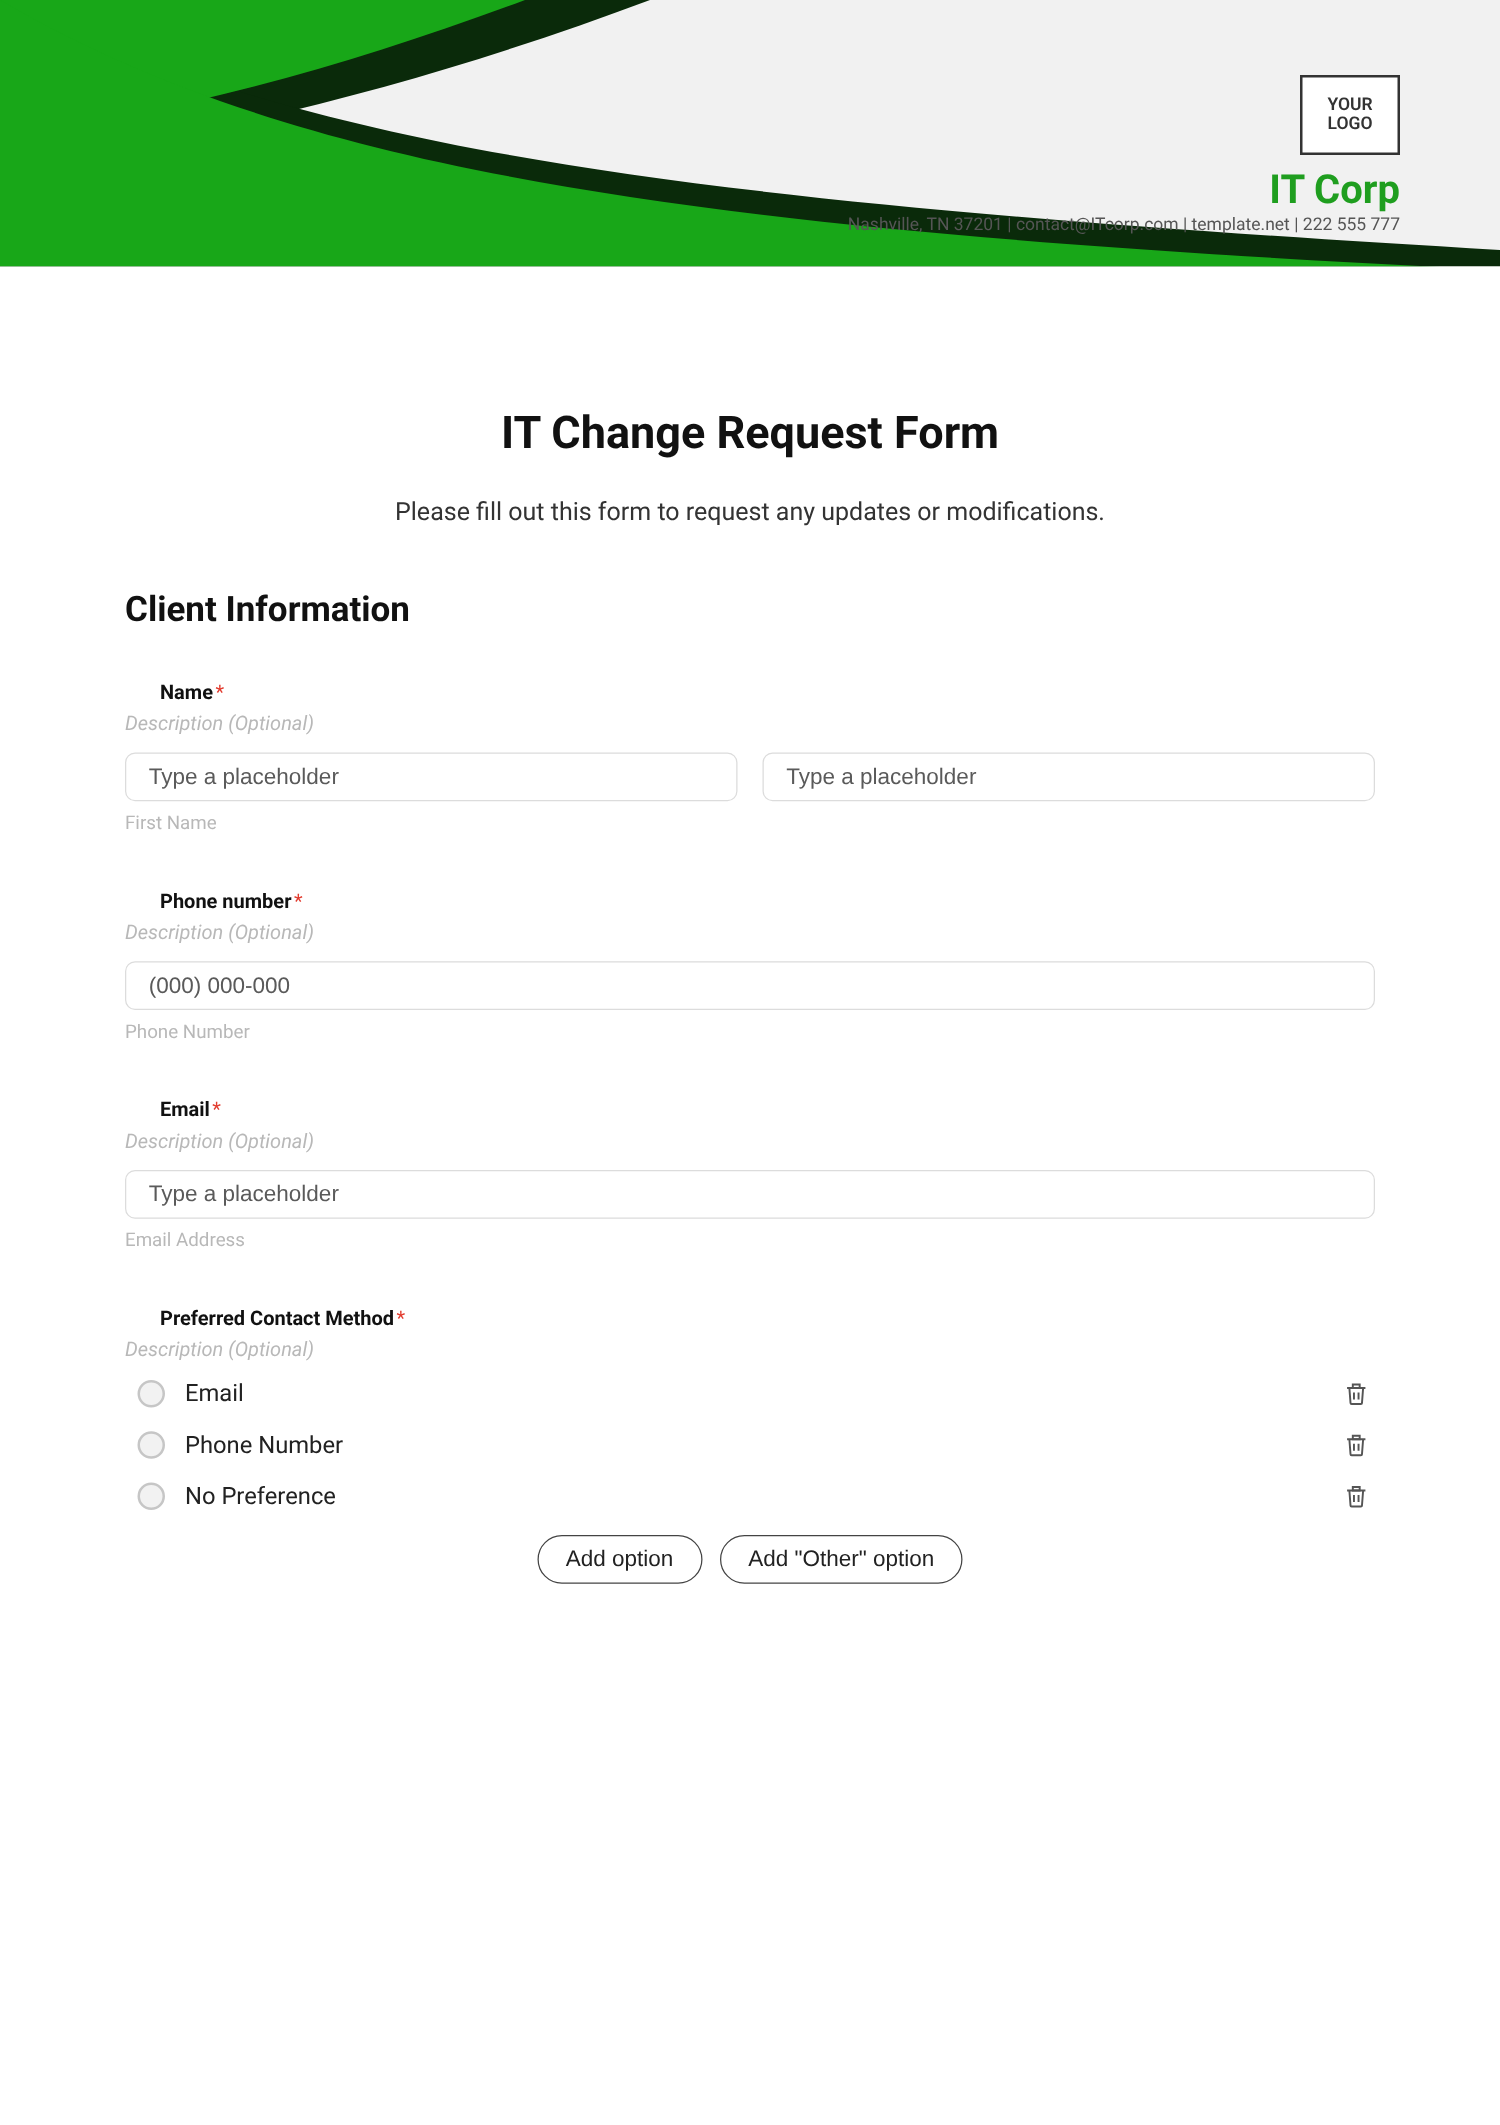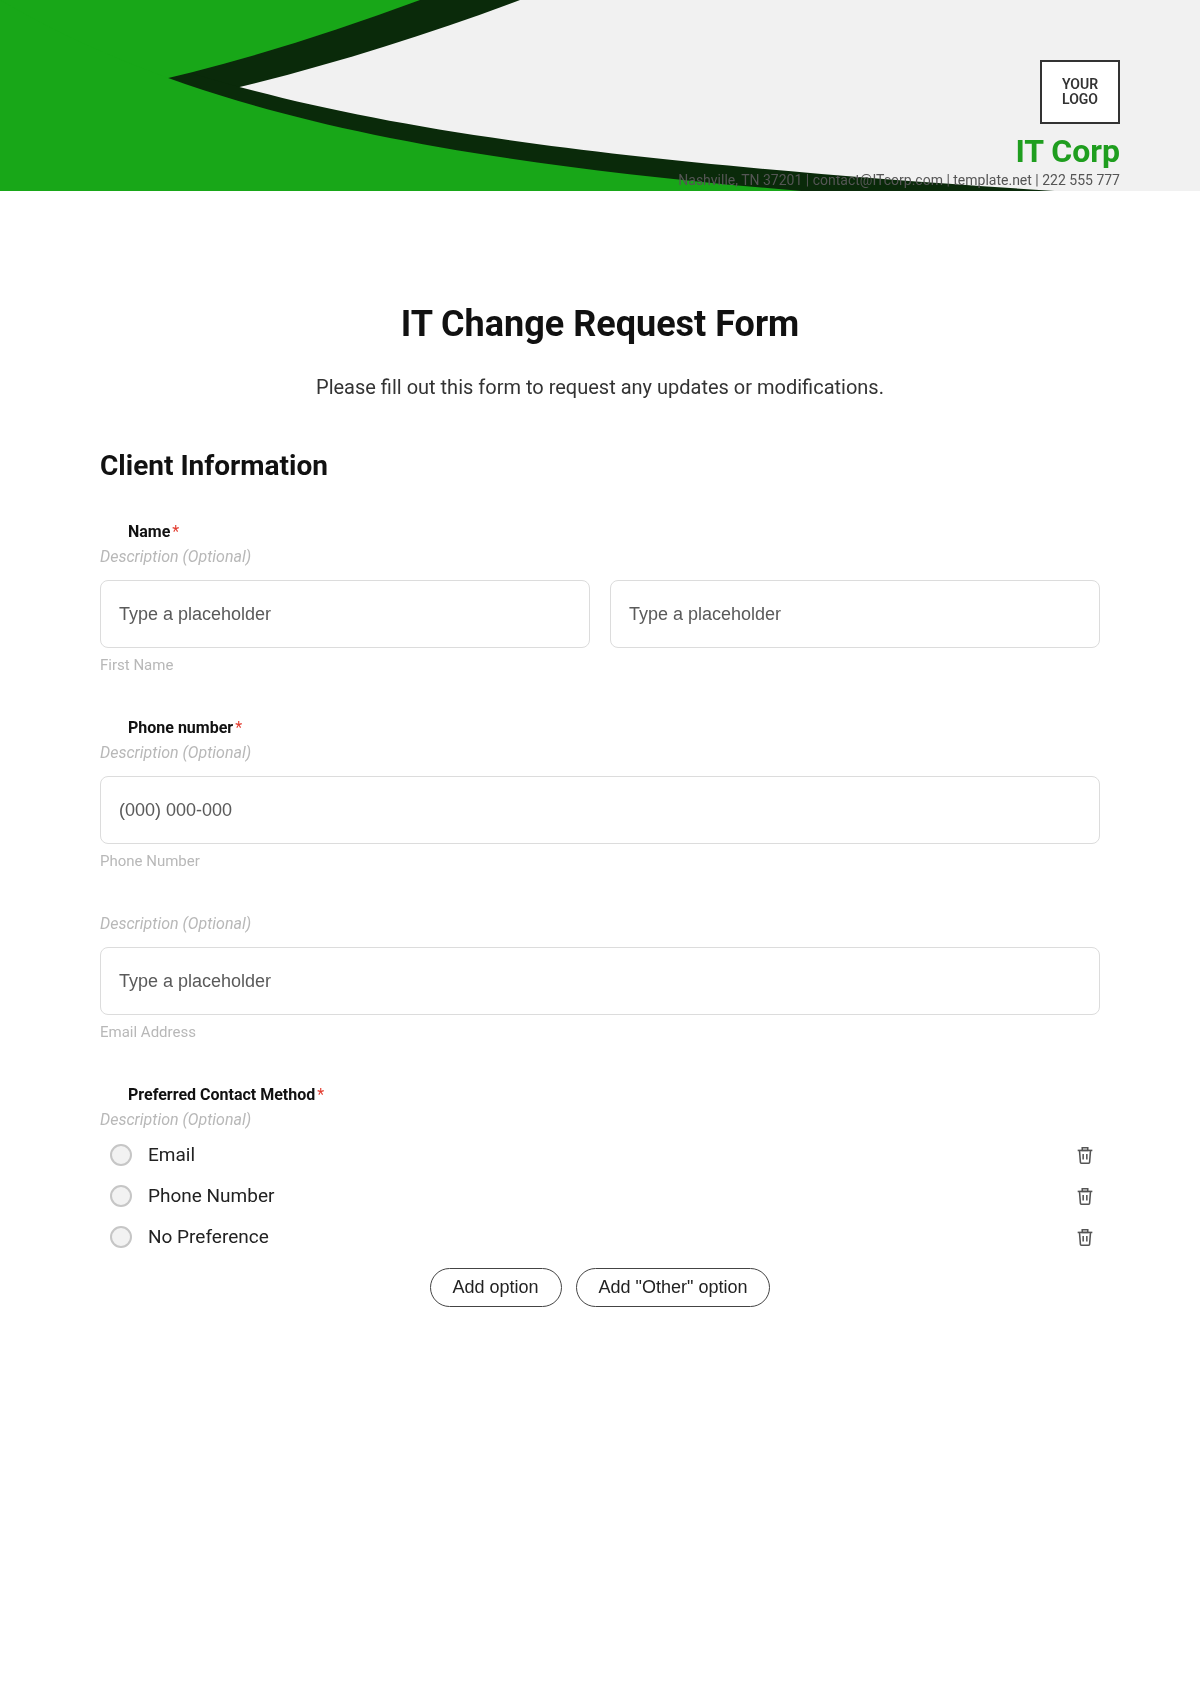--- a/index.html
+++ b/index.html
@@ -5,21 +5,21 @@
   * { box-sizing: border-box; margin: 0; padding: 0; }
   body {
     font-family: -apple-system, BlinkMacSystemFont, "Segoe UI", Roboto, Helvetica, Arial, sans-serif;
     background: #fff;
     width: 1200px;
     color: #222;
   }
   
   .banner {
     position: relative;
-    height: 191px;
+    height: 213px;
     background: #f1f1f1;
     overflow: hidden;
   }
   .banner svg.swoosh {
     position: absolute;
     top: 0; left: 0;
     width: 1200px; height: 240px;
   }
   .logo-box {
     position: absolute;
@@ -80,21 +80,21 @@
     font-size: 16px;
     color: #b8b8b8;
     font-style: italic;
     margin-top: 6px;
     margin-bottom: 14px;
   }
   .row { display: flex; gap: 20px; }
   .col { flex: 1; display: flex; flex-direction: column; }
   input.text {
     width: 100%;
-    height: 68px;
+    height: 39px;
     border: 1px solid #dcdcdc;
     border-radius: 8px;
     padding: 0 18px;
     font-size: 18px;
     color: #333;
     background: #fff;
   }
   input.text::placeholder { color: #5a5a5a; }
   .sublabel {
     font-size: 15px;
@@ -174,20 +174,23 @@
   <div class="field">
     <div>
       <span class="field-label">Phone number</span><span class="req">*</span>
     </div>
     <div class="field-desc">Description (Optional)</div>
     <input class="text" type="text" placeholder="(000) 000-000" style="">
     <div class="sublabel">Phone Number</div>
   </div>
 
   <div class="field">
+    <div>
+      <span class="field-label">Email</span><span class="req">*</span>
+    </div>
     <div class="field-desc">Description (Optional)</div>
     <input class="text" type="text" placeholder="Type a placeholder" style="">
     <div class="sublabel">Email Address</div>
   </div>
 
   <div class="field" style="margin-bottom:0;">
     <div>
       <span class="field-label">Preferred Contact Method</span><span class="req">*</span>
     </div>
     <div class="field-desc">Description (Optional)</div>

